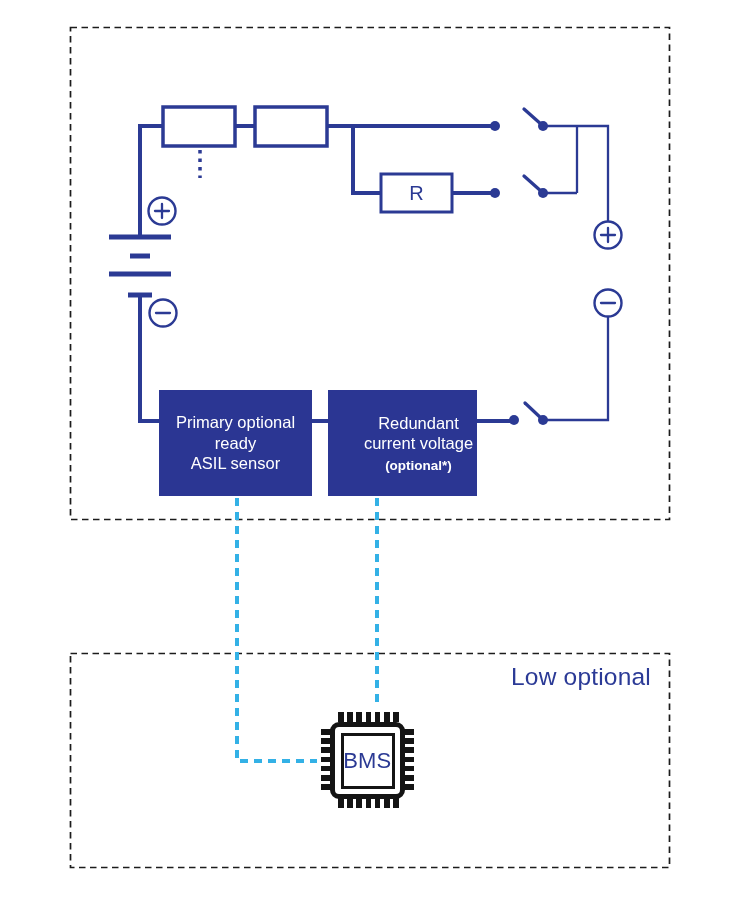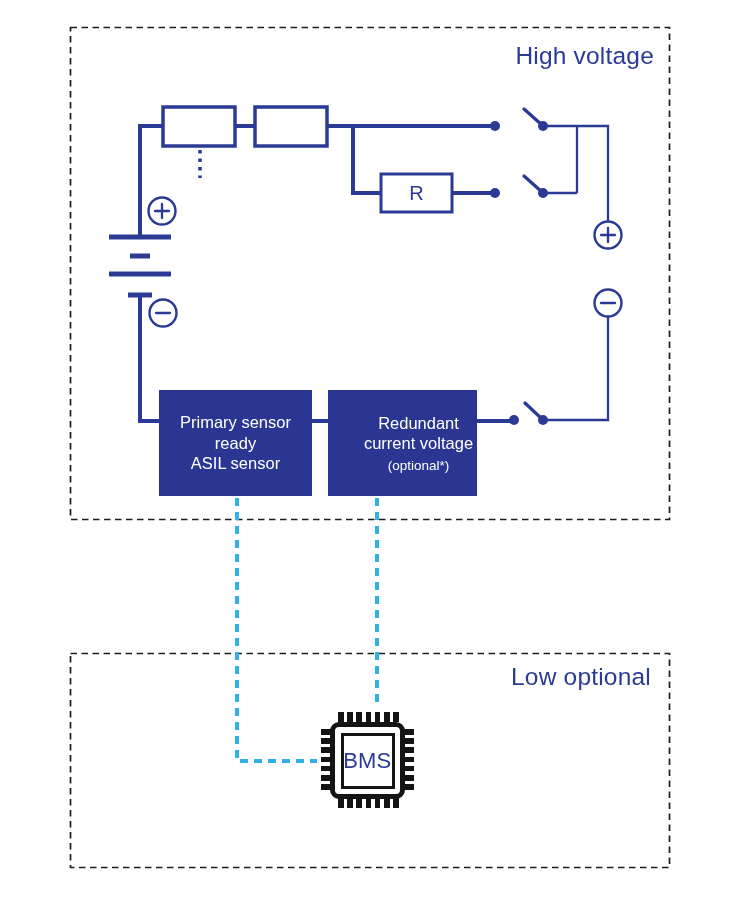--- a/index.html
+++ b/index.html
@@ -60,21 +60,21 @@
     top: 390px; height: 106px;
     background: var(--box-fill);
     color: #ffffff;
     display: flex; flex-direction: column;
     align-items: center; justify-content: center;
     text-align: center;
     font-size: 16.5px; line-height: 20.5px; font-weight: 500;
   }
   .sensor-primary   { left: 159px; width: 153px; }
   .sensor-redundant { left: 328px; width: 149px; padding-left: 32px; }
-  .sensor-note { font-size: 13.5px; line-height: 17px; font-weight: 400; margin-top: 3px; }
+  .sensor-note { font-size: 13.5px; line-height: 17px; font-weight: 700; margin-top: 3px; }
 
   
   .chip {
     position: absolute;
     left: 321px; top: 707px; width: 93px; height: 101px;
   }
   .chip-body {
     position: absolute;
     left: 9px; top: 15px; width: 75px; height: 77px;
     background: #ffffff;
@@ -172,27 +172,26 @@
       </g>
       <g>
         <path d="M601,303 H615"></path>
       </g>
     </g>
 
     <path d="M237,498 V761 H317" class="cyan-dash"></path>
     <path d="M377,498 V702" class="cyan-dash"></path>
   </svg>
 
-  <div class="region-title hv-title">High voltage</div>
   <div class="region-title lv-title">Low optional</div>
 
   <div class="r-label">R</div>
 
   <div class="sensor-box sensor-primary">
-    <div>Primary sensor</div>
+    <div>Primary optional</div>
     <div>ready</div>
     <div>ASIL sensor</div>
   </div>
   <div class="sensor-box sensor-redundant">
     <div>Redundant</div>
     <div>current voltage</div>
     <div class="sensor-note">(optional*)</div>
   </div>
 
   <div class="chip">

